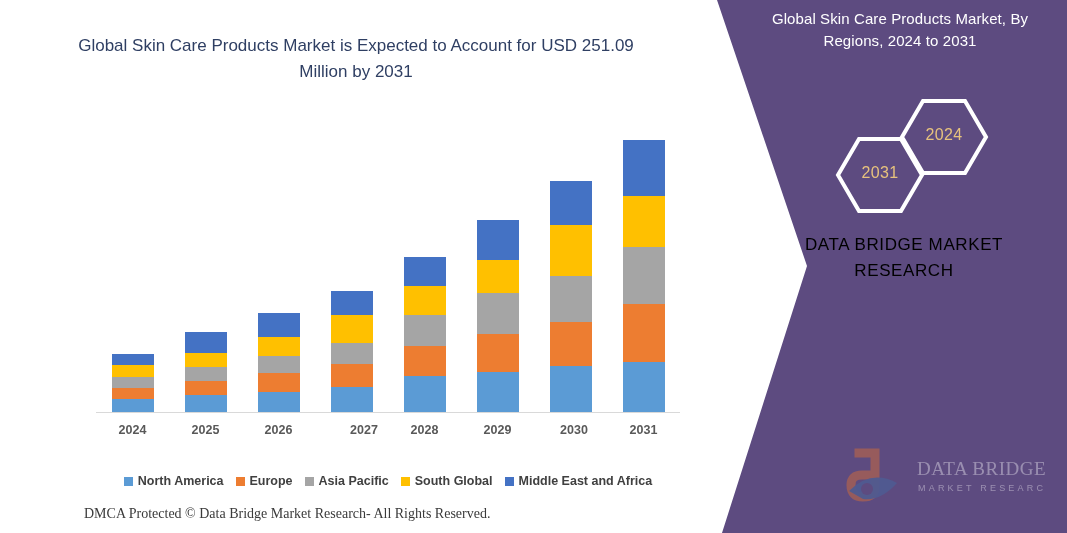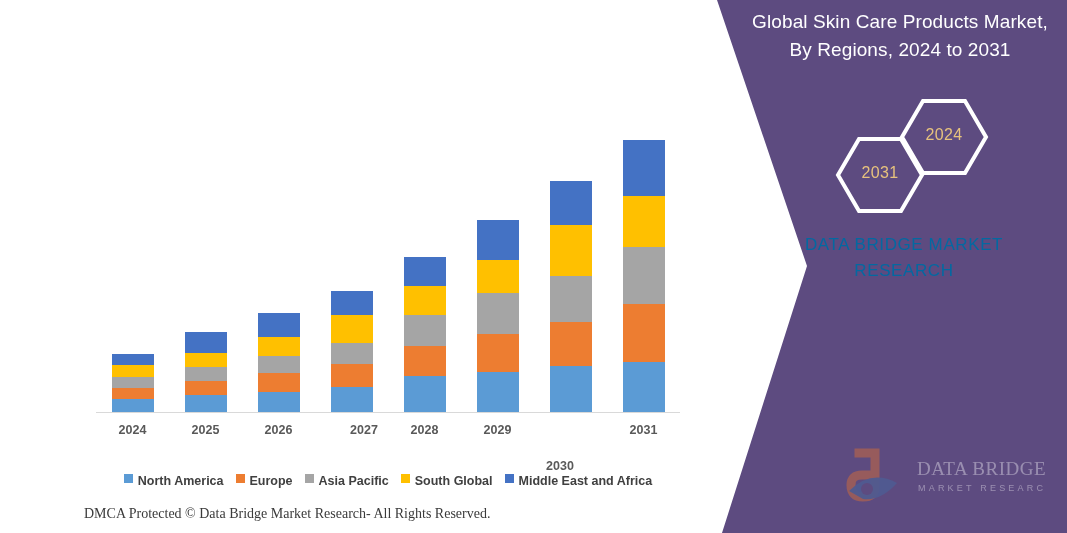--- a/index.html
+++ b/index.html
@@ -44,21 +44,21 @@
     right: 0;
     width: 330px;
     height: 533px;
     text-align: center;
   }
   .panel-title {
     position: absolute;
     top: 8px;
     left: 8px;
     right: 12px;
-    font-size: 19px;
+    font-size: 15px;
     line-height: 1.45;
     color: #ffffff;
     font-weight: 400;
     letter-spacing: 0.1px;
   }
   .hex-wrap {
     position: absolute;
     top: 96px;
     left: 0;
     right: 0;
@@ -78,21 +78,21 @@
   .hex-2024 { left: 162px; top: 2px; }
   .hex-2024 .hex-label { top: 28px; }
   .hex-2031 { left: 98px; top: 40px; }
   .hex-2031 .hex-label { top: 28px; }
 
   .brand-name {
     position: absolute;
     top: 232px;
     left: 10px;
     right: 6px;
-    color: #0369a1;
+    color: #000000;
     font-size: 17px;
     line-height: 1.5;
     letter-spacing: 0.6px;
   }
 
   .watermark {
     position: absolute;
     bottom: 26px;
     right: 22px;
     width: 200px;
@@ -167,20 +167,21 @@
     top: 472px;
     width: 584px;
     height: 18px;
     display: flex;
     justify-content: center;
     align-items: center;
     gap: 12px;
   }
   .legend-item {
     display: flex;
+    align-items: center;
     gap: 5px;
   }
   .legend-swatch {
     width: 9px;
     height: 9px;
     display: block;
   }
   .legend-label {
     font-size: 12.5px;
     font-weight: bold;
@@ -205,20 +206,21 @@
     white-space: nowrap;
   }
 </style>
 </head>
 <body>
 
 <div id="infographic">
 
   <div class="chart-area">
 
+    <div class="chart-title">Global Skin Care Products Market is Expected to Account for USD 251.09 Million by 2031</div>
 
     <div class="plot" id="plot">
       <div class="axis-line"></div>
     <div class="bar-group" style="left: 15.5px;">
           <div class="seg" style="height: 11.68px; background: rgb(68, 114, 196);"></div>
           <div class="seg" style="height: 11.68px; background: rgb(255, 192, 0);"></div>
           <div class="seg" style="height: 10.7067px; background: rgb(165, 165, 165);"></div>
           <div class="seg" style="height: 11.68px; background: rgb(237, 125, 49);"></div>
           <div class="seg" style="height: 12.6533px; background: rgb(91, 155, 213);"></div>
         </div>
@@ -273,21 +275,21 @@
         </div>
       </div>
 
     <div class="xlabels" id="xlabels">
         <div class="xlabel" style="left: 1.5px;">2024</div>
         <div class="xlabel" style="left: 74.5px;">2025</div>
         <div class="xlabel" style="left: 147.5px;">2026</div>
         <div class="xlabel" style="left: 233px;">2027</div>
         <div class="xlabel" style="left: 293.5px;">2028</div>
         <div class="xlabel" style="left: 366.5px;">2029</div>
-        <div class="xlabel" style="left: 429px; margin-top: 36px;">2030</div>
+        <div class="xlabel" style="left: 443px;">2030</div>
         <div class="xlabel" style="left: 512.5px;">2031</div>
       </div>
 
     <div class="legend" id="legend">
         <div class="legend-item">
           <span class="legend-swatch" style="background: rgb(91, 155, 213);"></span>
           <span class="legend-label">North America</span>
         </div>
         <div class="legend-item">
           <span class="legend-swatch" style="background: rgb(237, 125, 49);"></span>

